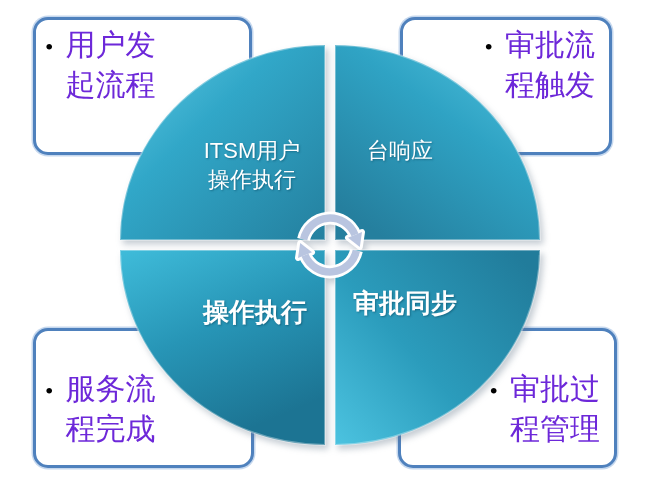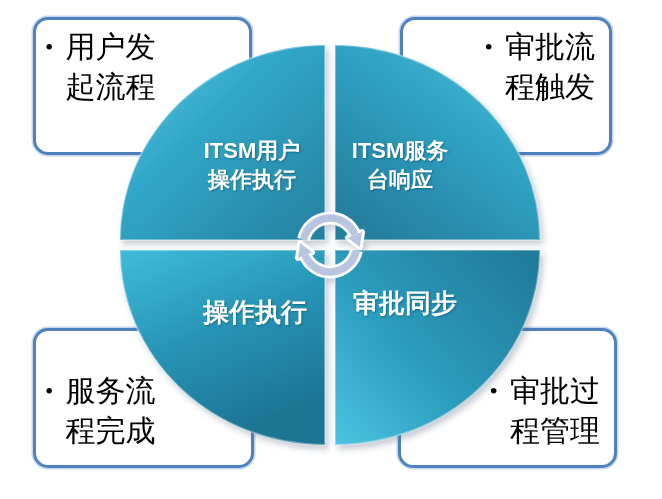--- a/index.html
+++ b/index.html
@@ -30,23 +30,23 @@
   .bullet{
     font-size:24px;
     line-height:40px;
     color:#000000;
     margin-right:12px;
     font-family:"Liberation Serif", serif;
   }
   .callout-text{
     font-size:30px;
     line-height:40px;
-    color:#000000;
+    color:#6d28d9;
     white-space:pre-line;
-    font-family:Liberation Sans, sans-serif;
+    font-family:Liberation Mono, monospace;
   }
   #box-tl{left:33px;top:17px;width:219px;height:138px;justify-content:flex-start;padding-left:9px;padding-bottom:38px;}
   #box-tr{left:400px;top:17px;width:212px;height:138px;justify-content:flex-end;padding-right:14px;padding-bottom:38px;}
   #box-bl{left:33px;top:328px;width:221px;height:140px;justify-content:flex-start;padding-left:9px;padding-top:26px;}
   #box-br{left:398px;top:328px;width:219px;height:140px;justify-content:flex-end;padding-right:14px;padding-top:26px;}
 
   
   #pie{
     position:absolute;
     left:112px;top:40px;
@@ -59,21 +59,21 @@
   .q-label{
     position:absolute;
     z-index:3;
     text-align:center;
     color:#ffffff;
     text-shadow:1px 1px 2px rgba(0,60,85,0.45);
   }
   .q-line{display:block;font-weight:bold;}
   .sans{
     font-family:"Liberation Sans", sans-serif;
-    font-weight:700;
+    font-weight:400;
     font-size:22px;
     line-height:29px;
   }
   .serif-big{
     font-family:"Liberation Serif", serif;
     font-size:26px;
     line-height:32px;
   }
   .serif-bold{font-weight:700;}
   #label-tl{left:162px;top:136px;width:180px;}
@@ -160,21 +160,20 @@
       <polygon points="200.0,212.3 186.0,217.9 188.2,203.0" fill="#b9c5e0"></polygon>
     </g>
   </svg>
 
   <div class="q-label" id="label-tl">
     <span class="q-line sans">ITSM用户</span>
     <span class="q-line sans">操作执行</span>
   </div>
 
   <div class="q-label" id="label-tr">
-    <span class="q-line sans">ITSM服务</span>
     <span class="q-line sans">台响应</span>
   </div>
 
   <div class="q-label" id="label-bl">
     <span class="q-line serif-big">操作执行</span>
   </div>
 
   <div class="q-label" id="label-br">
     <span class="q-line serif-big serif-bold">审批同步</span>
   </div>

